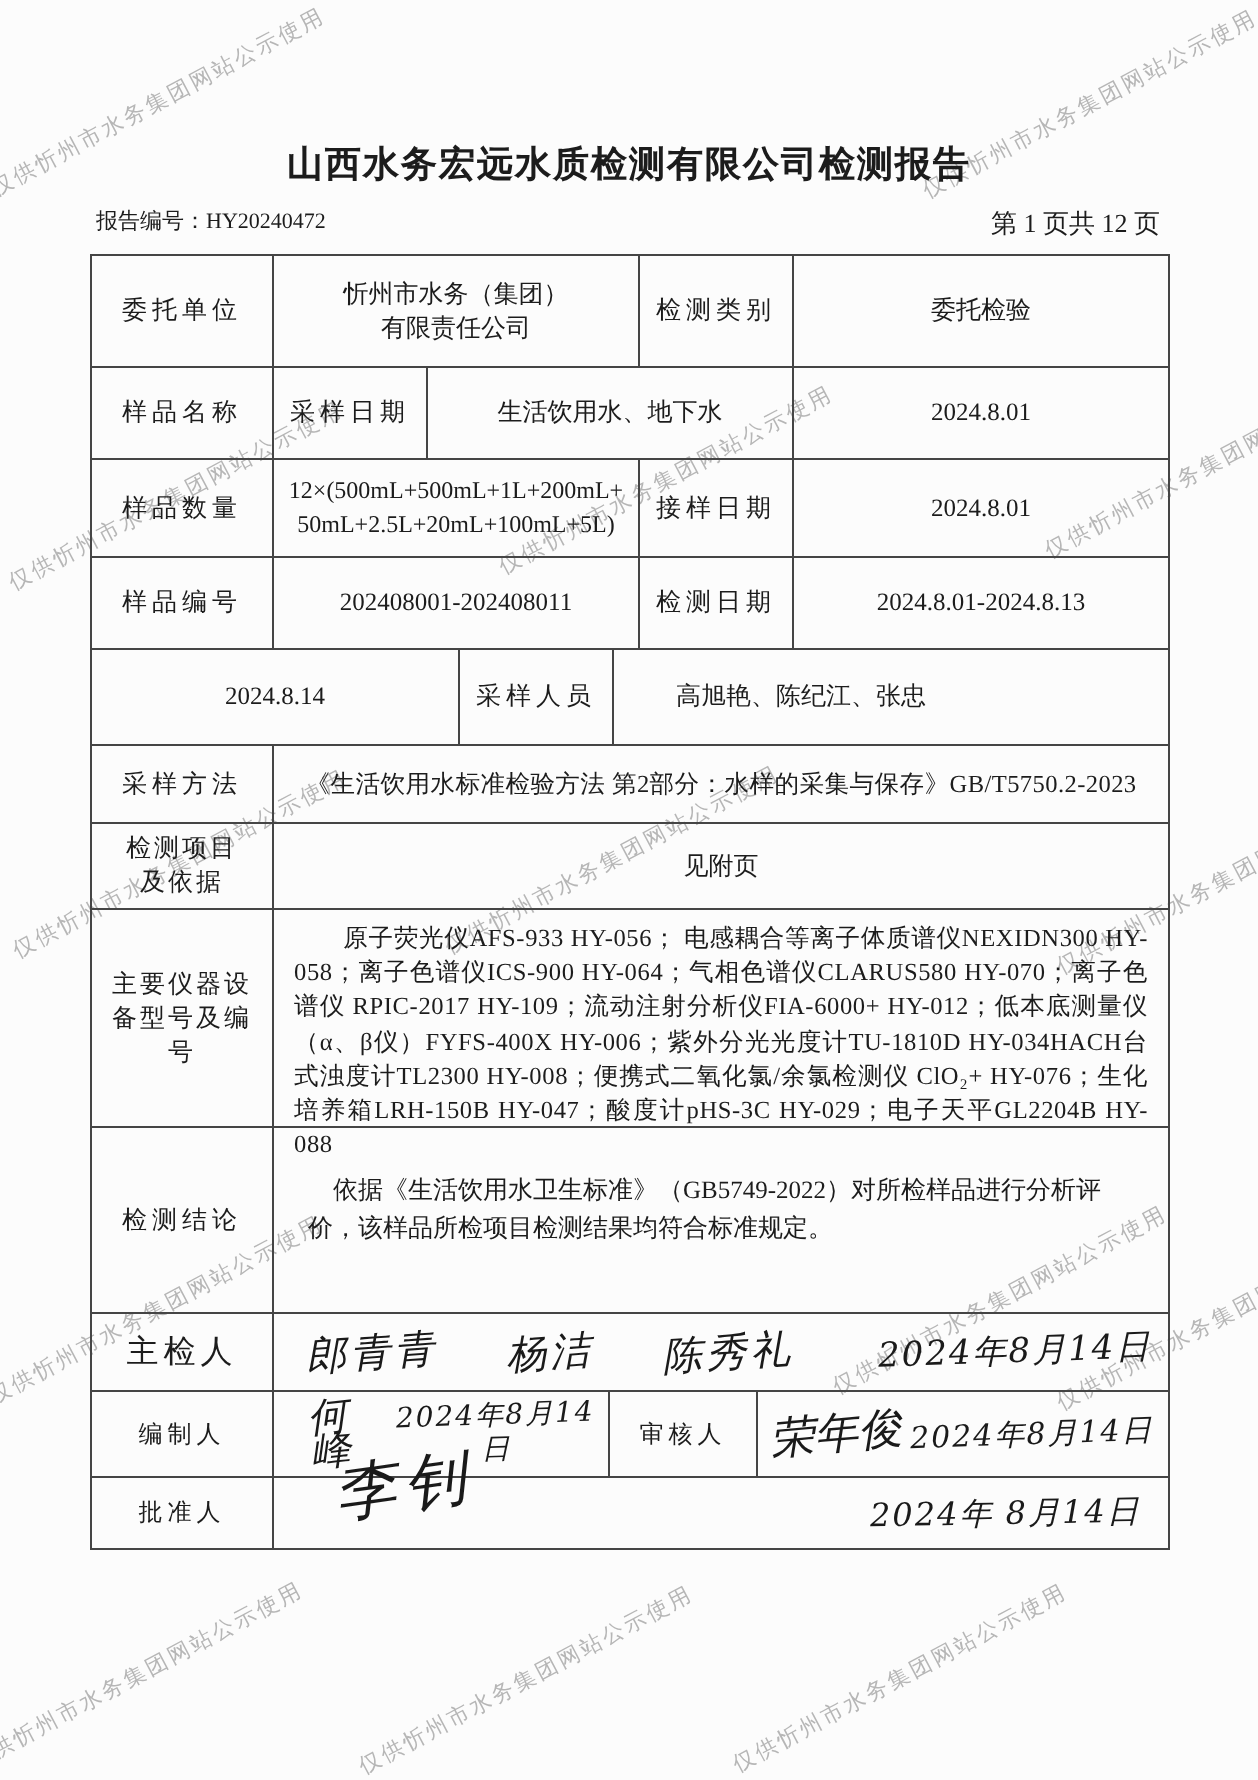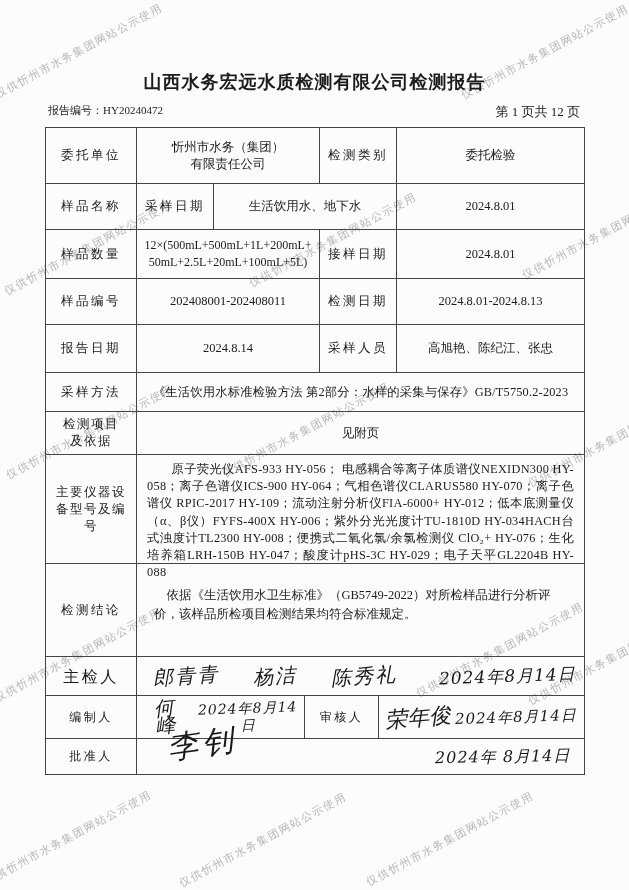--- a/index.html
+++ b/index.html
@@ -133,21 +133,20 @@
       </div>
 
       <div class="row" style="height:45px">
         <div class="cell lbl c1">样品编号</div>
         <div class="cell c2">202408001-202408011</div>
         <div class="cell lbl c3">检测日期</div>
         <div class="cell c4">2024.8.01-2024.8.13</div>
       </div>
 
       <div class="row" style="height:47px">
-        <div class="cell lbl c1">报告日期</div>
         <div class="cell c2">2024.8.14</div>
         <div class="cell lbl c3">采样人员</div>
         <div class="cell c4">高旭艳、陈纪江、张忠</div>
       </div>
 
       <div class="row" style="height:38px">
         <div class="cell lbl c1">采样方法</div>
         <div class="cell c234 val-method" style="align-items:center;display:flex">《生活饮用水标准检验方法 第2部分：水样的采集与保存》GB/T5750.2-2023</div>
       </div>
 

